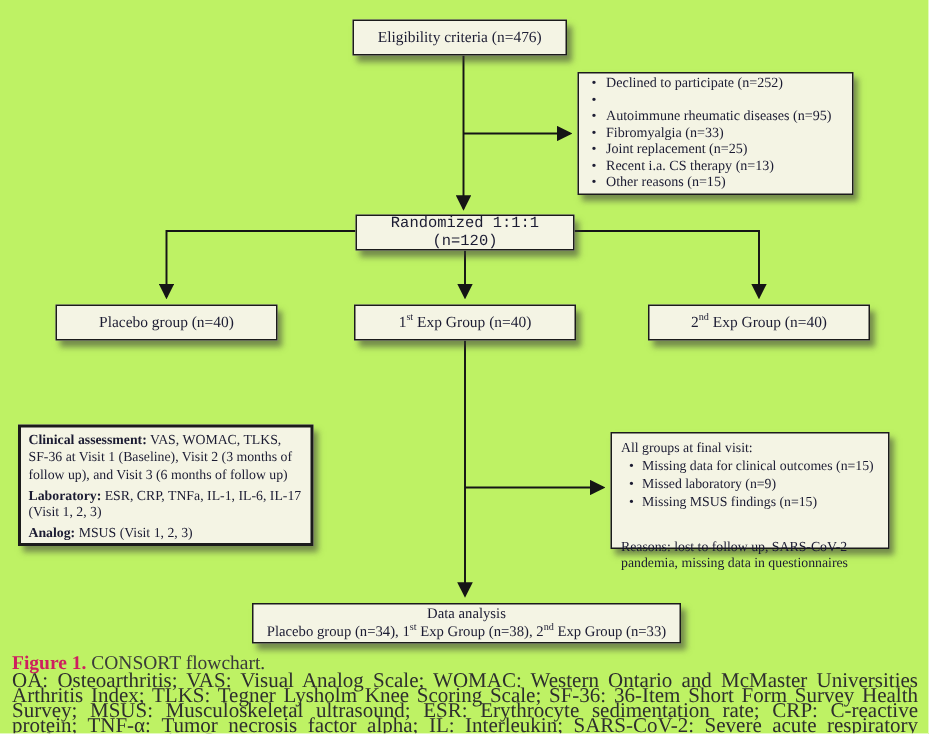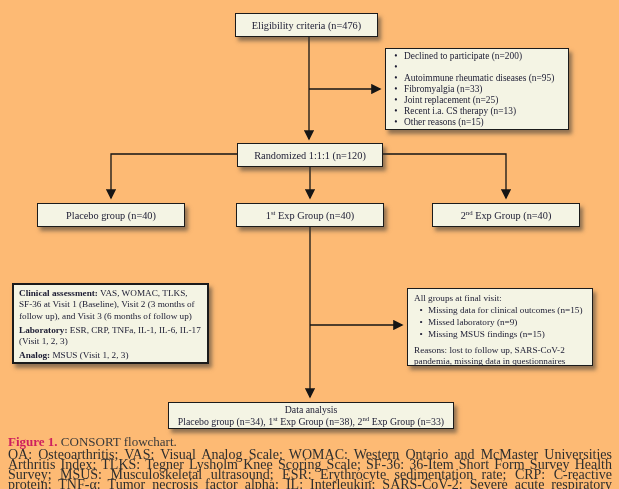--- a/index.html
+++ b/index.html
@@ -1,41 +1,41 @@
 <!DOCTYPE html>
 <html><head>
 <meta charset="utf-8">
 <style>
   html,body{margin:0;padding:0;background:#ffffff;}
-  .page{position:relative;width:619px;height:489px;background:#fdba74;overflow:hidden;
+  .page{position:relative;width:619px;height:489px;background:#bef264;overflow:hidden;
         font-family:"Liberation Serif", serif;}
   .connectors{position:absolute;left:0;top:0;width:619px;height:432px;}
   .box{position:absolute;box-sizing:border-box;background:#f4f4e4;border:1.3px solid #1b1b1b;
        box-shadow:3px 4px 4px rgba(55,55,55,.55);color:#1b1b32;}
   .cbox{display:flex;align-items:center;justify-content:center;text-align:center;font-size:10.3px;}
   .sup{font-size:6.8px;vertical-align:super;line-height:0;}
   
   .box-excluded{left:385px;top:48px;width:184px;height:82px;padding:2px 4px 2px 2px;font-size:9.4px;line-height:11px;}
   .brow{display:flex;}
   .bullet{flex:0 0 14px;text-align:center;}
   .box-excluded .bullet{flex:0 0 16px;}
   
   .box-eligibility{left:235px;top:13px;width:143px;height:24px;}
-  .box-randomized{left:237px;top:143px;width:146px;height:24px;}
+  .box-randomized{left:237px;top:143px;width:146px;height:24px;font-family:Liberation Mono, monospace;}
   .box-placebo{left:37px;top:203px;width:148px;height:24px;}
   .box-exp1{left:236px;top:203px;width:148px;height:24px;}
   .box-exp2{left:432px;top:203px;width:148px;height:24px;}
   
   .box-assessment{left:12px;top:283px;width:197px;height:81px;border-width:2px;padding:3px 5px;
                   font-size:9.2px;line-height:11.3px;}
   .box-assessment p{margin:0 0 3px 0;}
   .box-assessment p:last-child{margin:0;}
   
   .box-final{left:407px;top:288px;width:186px;height:78px;padding:3px 6px;font-size:9.2px;line-height:12px;}
-  .box-final .reasons{margin-top:5px;line-height:11px;}
+  .box-final .reasons{margin-top:19px;line-height:11px;}
   
   .box-analysis{left:168px;top:402px;width:286px;height:27px;padding:1px 4px;text-align:center;
                 font-size:9.8px;line-height:11.8px;}
   
   .caption{position:absolute;left:8px;top:434px;font-size:13px;color:#3a3a3a;}
   .figlabel{font-weight:bold;}
   .footnote{position:absolute;left:8px;top:450px;width:604px;font-size:14px;line-height:9.9px;
             color:#2e2e2e;text-align:justify;}
 </style>
 </head>
@@ -59,21 +59,21 @@
   </svg>
 
   <div class="box cbox box-eligibility">
     <span>Eligibility criteria (n=476)</span>
   </div>
 
   <div class="box box-excluded">
     <div>
         <div class="brow">
           <span class="bullet">•</span>
-          <span>Declined to participate (n=200)</span>
+          <span>Declined to participate (n=252)</span>
         </div>
         <div class="brow">
           <span class="bullet">•</span>
         </div>
         <div class="brow">
           <span class="bullet">•</span>
           <span>Autoimmune rheumatic diseases (n=95)</span>
         </div>
         <div class="brow">
           <span class="bullet">•</span>

